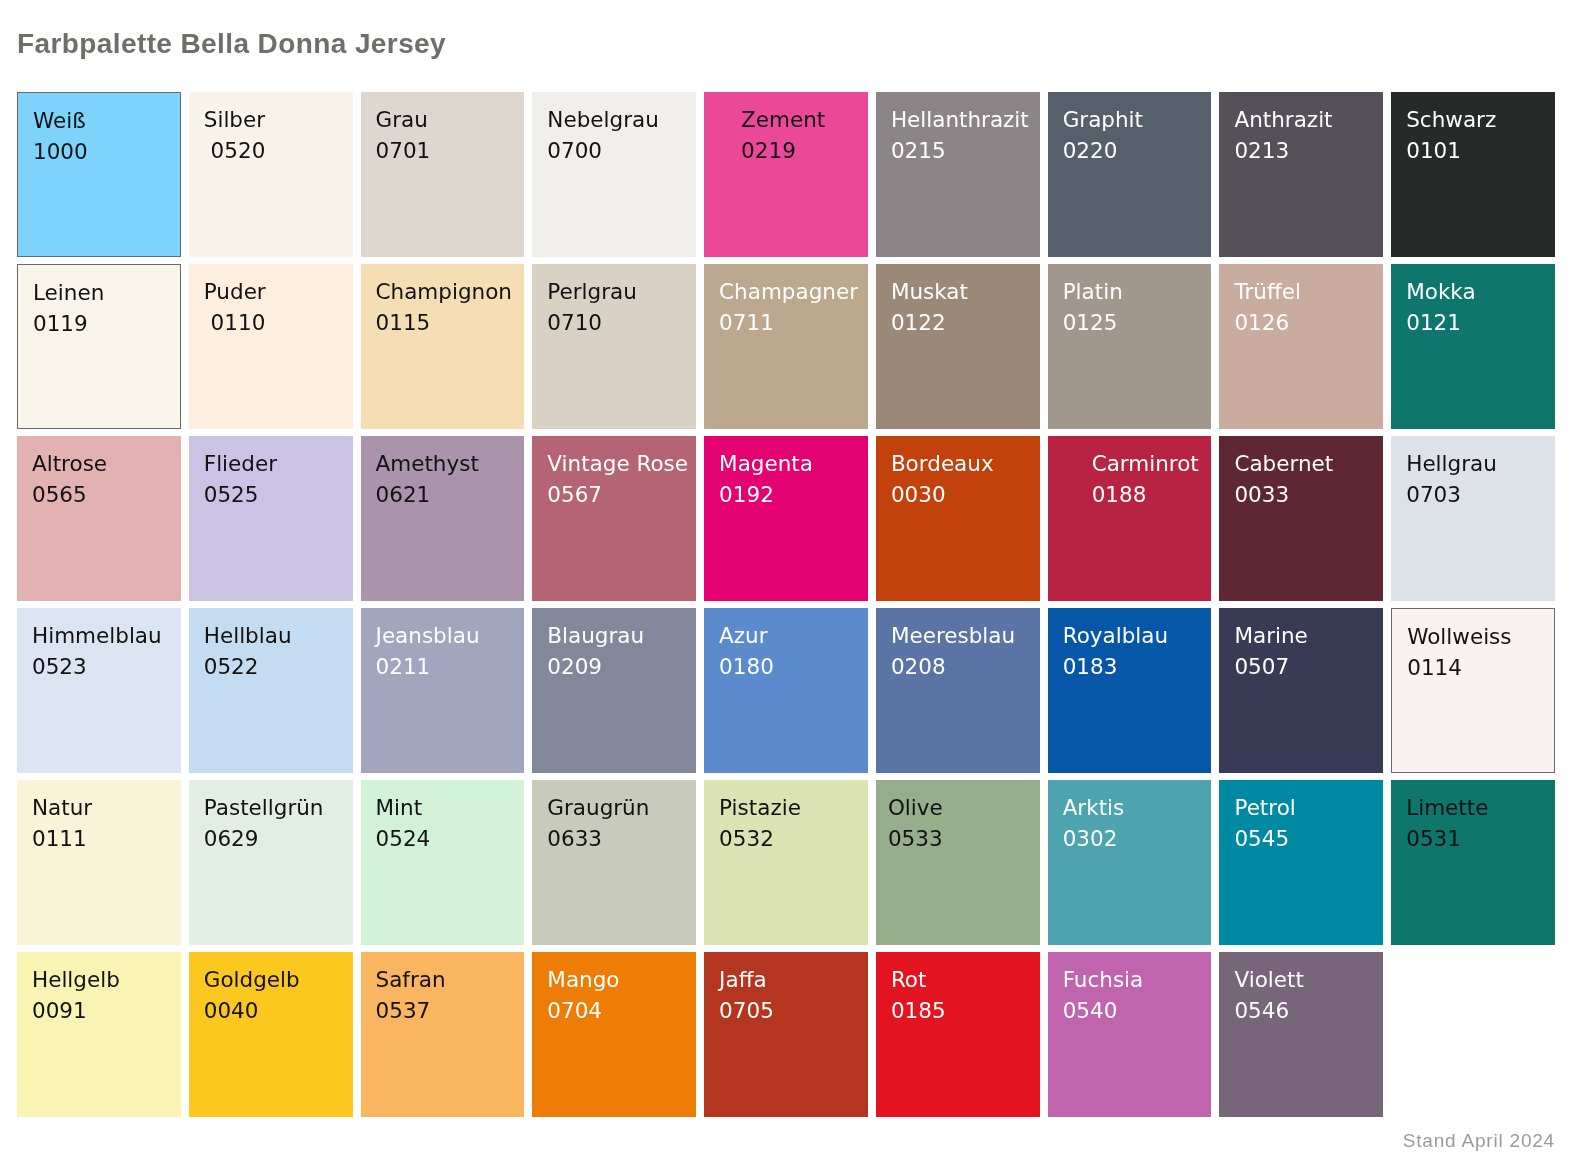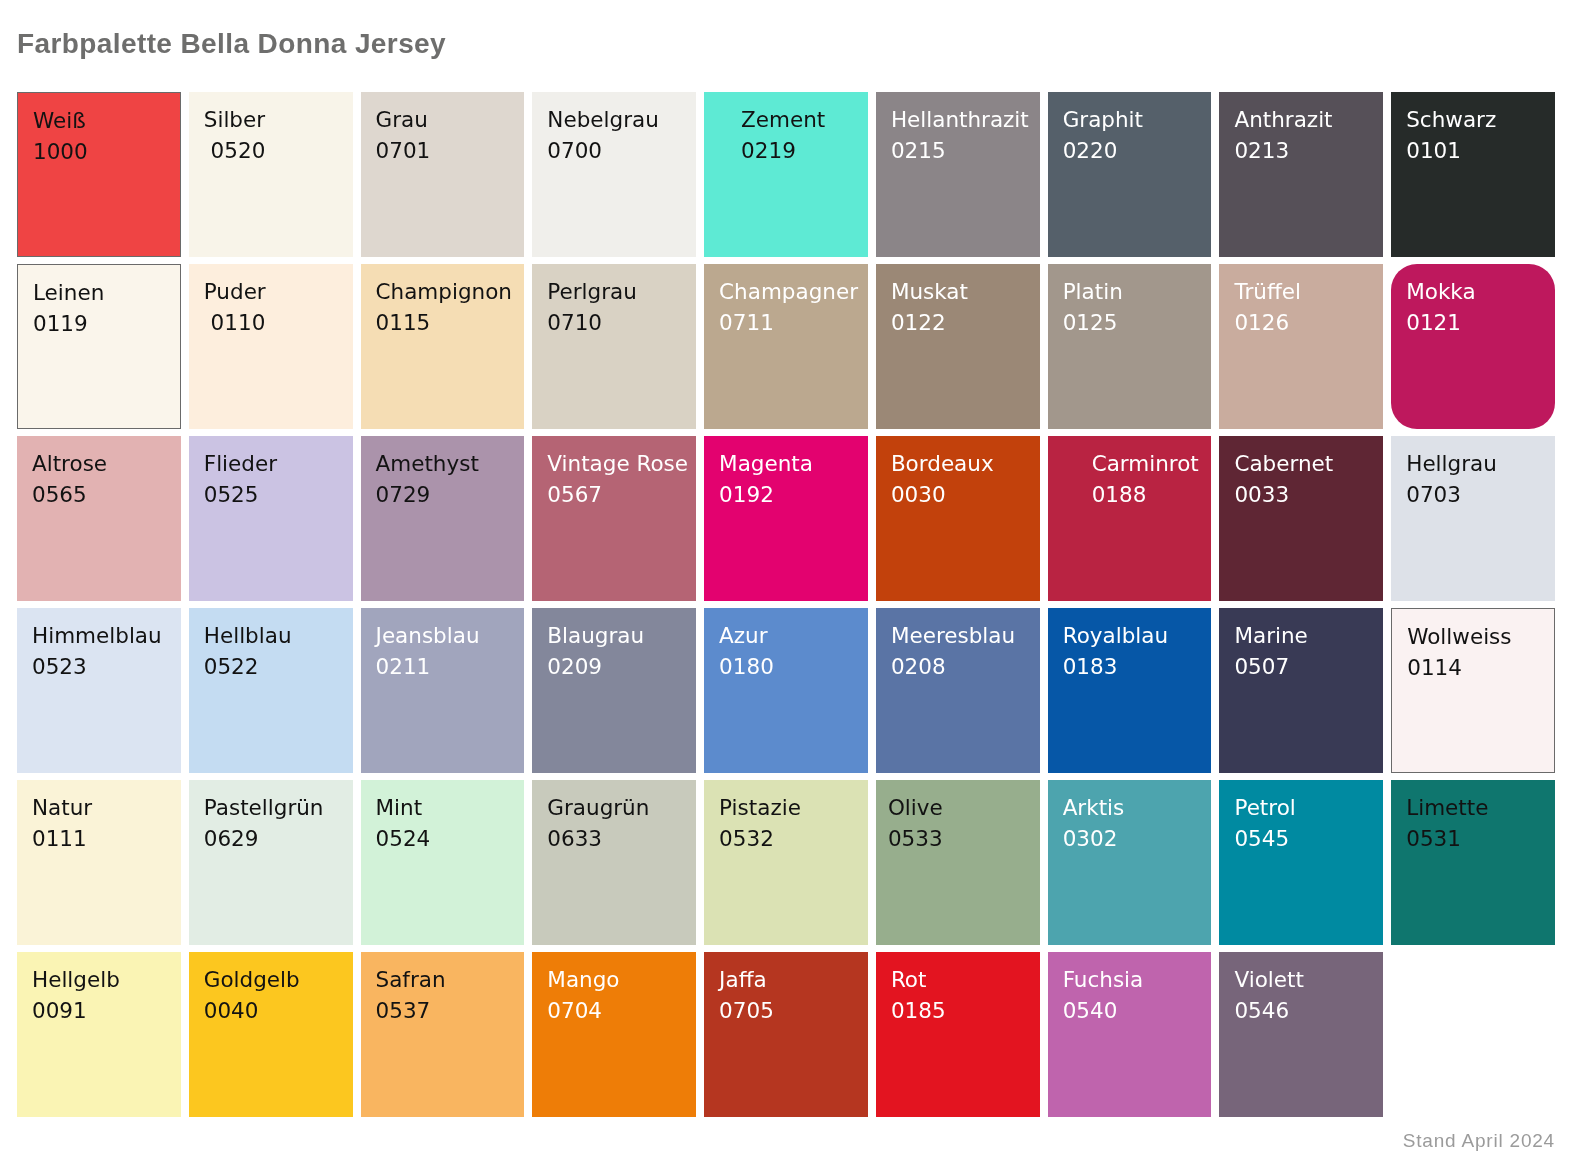--- a/index.html
+++ b/index.html
@@ -54,37 +54,37 @@
     letter-spacing: 0.8px;
     color: #9b9b9b;
   }
 </style>
 </head>
 <body>
 
 <div class="page">
   <h1 class="title">Farbpalette Bella Donna Jersey</h1>
   <div class="grid" id="grid">
-      <div class="swatch" style="background: #ef4444; color: rgb(18, 18, 18); border: 1px solid rgb(106, 106, 106);">
+      <div class="swatch" style="background: #7dd3fc; color: rgb(18, 18, 18); border: 1px solid rgb(106, 106, 106);">
         <div class="name">Weiß</div>
         <div class="code">1000</div>
       </div>
       <div class="swatch" style="background: rgb(248, 244, 233); color: rgb(18, 18, 18);">
         <div class="name">Silber</div>
         <div class="code"> 0520</div>
       </div>
       <div class="swatch" style="background: rgb(222, 215, 207); color: rgb(18, 18, 18);">
         <div class="name">Grau</div>
         <div class="code">0701</div>
       </div>
       <div class="swatch" style="background: rgb(240, 239, 235); color: rgb(18, 18, 18);">
         <div class="name">Nebelgrau</div>
         <div class="code">0700</div>
       </div>
-      <div class="swatch" style="background: #5eead4; color: rgb(18, 18, 18); padding-left: 37px;">
+      <div class="swatch" style="background: #ec4899; color: rgb(18, 18, 18); padding-left: 37px;">
         <div class="name">Zement</div>
         <div class="code">0219</div>
       </div>
       <div class="swatch" style="background: rgb(139, 133, 136); color: rgb(255, 255, 255);">
         <div class="name">Hellanthrazit</div>
         <div class="code">0215</div>
       </div>
       <div class="swatch" style="background: rgb(85, 96, 106); color: rgb(255, 255, 255);">
         <div class="name">Graphit</div>
         <div class="code">0220</div>
@@ -122,35 +122,35 @@
         <div class="code">0122</div>
       </div>
       <div class="swatch" style="background: rgb(162, 151, 140); color: rgb(255, 255, 255);">
         <div class="name">Platin</div>
         <div class="code">0125</div>
       </div>
       <div class="swatch" style="background: rgb(201, 172, 158); color: rgb(255, 255, 255);">
         <div class="name">Trüffel</div>
         <div class="code">0126</div>
       </div>
-      <div class="swatch" style="background: #be185d; color: rgb(255, 255, 255); border-radius: 26px;">
+      <div class="swatch" style="background: #0f766e; color: rgb(255, 255, 255);">
         <div class="name">Mokka</div>
         <div class="code">0121</div>
       </div>
       <div class="swatch" style="background: rgb(226, 178, 178); color: rgb(18, 18, 18);">
         <div class="name">Altrose</div>
         <div class="code">0565</div>
       </div>
       <div class="swatch" style="background: rgb(203, 195, 227); color: rgb(18, 18, 18);">
         <div class="name">Flieder</div>
         <div class="code">0525</div>
       </div>
       <div class="swatch" style="background: rgb(171, 147, 171); color: rgb(18, 18, 18);">
         <div class="name">Amethyst</div>
-        <div class="code">0729</div>
+        <div class="code">0621</div>
       </div>
       <div class="swatch" style="background: rgb(181, 100, 116); color: rgb(255, 255, 255);">
         <div class="name">Vintage Rose</div>
         <div class="code">0567</div>
       </div>
       <div class="swatch" style="background: rgb(227, 2, 111); color: rgb(255, 255, 255);">
         <div class="name">Magenta</div>
         <div class="code">0192</div>
       </div>
       <div class="swatch" style="background: #c2410c; color: rgb(255, 255, 255);">

